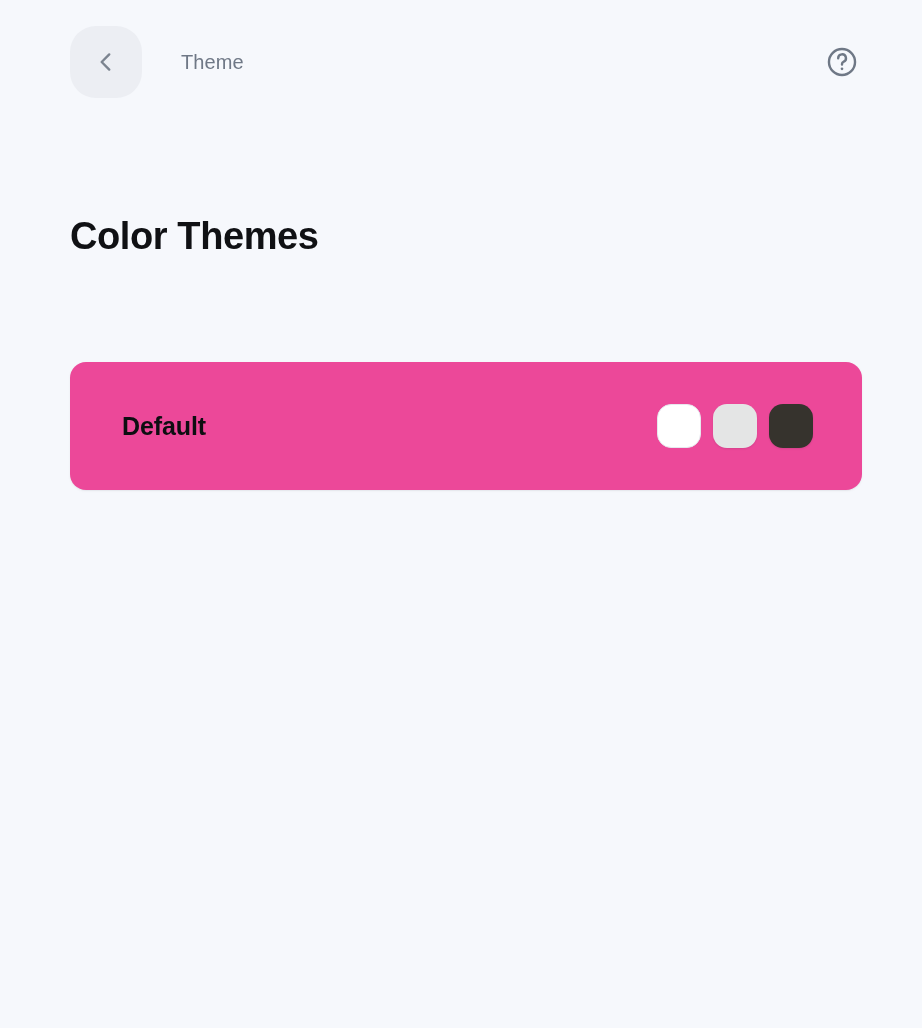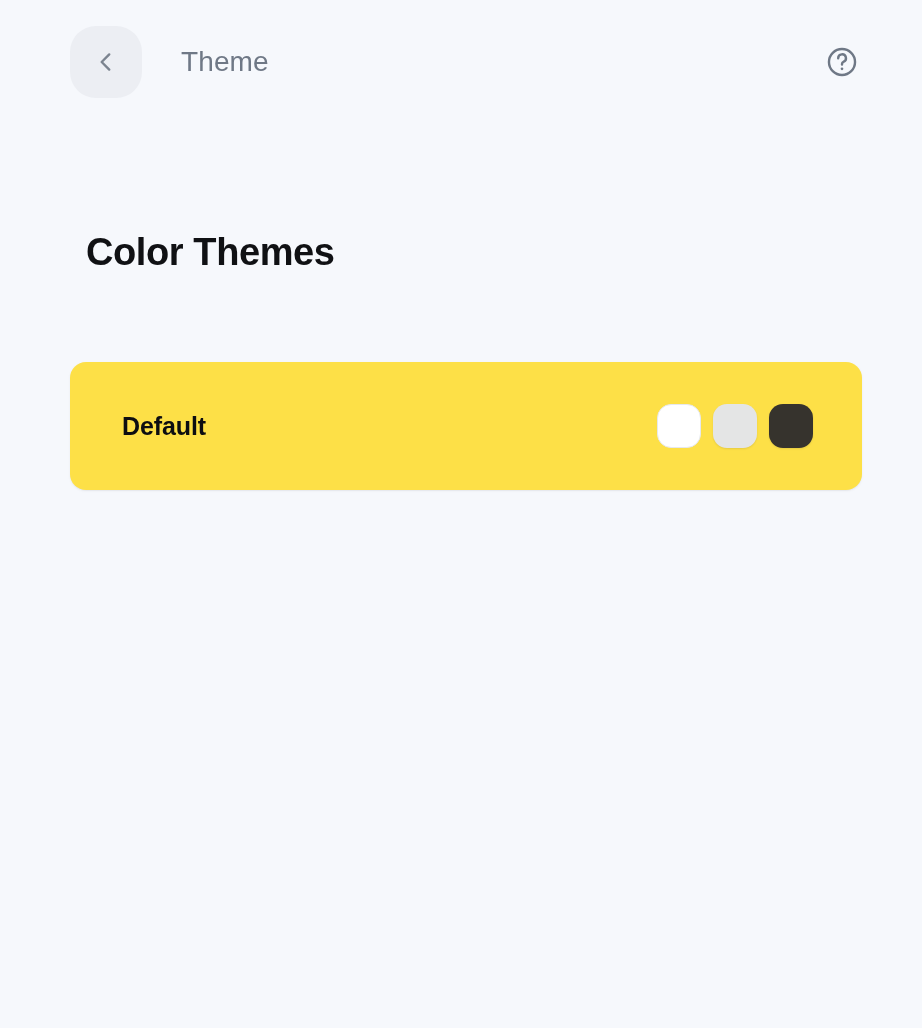--- a/index.html
+++ b/index.html
@@ -41,21 +41,21 @@
     cursor: pointer;
   }
   .back-button svg { display: block; }
   .topbar-title {
     position: absolute;
     left: 181px;
     top: 26px;
     height: 72px;
     display: flex;
     align-items: center;
-    font-size: 28px;
+    font-size: 20px;
     font-weight: 400;
     color: #6f7886;
     letter-spacing: 0.1px;
     white-space: nowrap;
   }
   .help-button {
     position: absolute;
     left: 824px;
     top: 44px;
     width: 36px;
@@ -72,37 +72,37 @@
 
   
   .page-heading {
     position: absolute;
     left: 70px;
     top: 214px;
     font-size: 38px;
     font-weight: 700;
     color: #101114;
     letter-spacing: -0.4px;
-    margin: 16px;
+    margin: 0;
     line-height: 1.2;
   }
 
   
   .theme-list {
     position: absolute;
     left: 70px;
     top: 362px;
     width: 792px;
   }
   .theme-card {
     position: relative;
     box-sizing: border-box;
     width: 792px;
     height: 128px;
-    background: #fde047;
+    background: #ec4899;
     border-radius: 16px;
     border: 2px solid transparent;
     box-shadow: 0 1px 3px rgba(17, 24, 39, 0.05),
                 0 1px 1px rgba(17, 24, 39, 0.03);
     display: flex;
     align-items: center;
     justify-content: space-between;
     padding: 0 47px 0 50px;
     margin-bottom: 40px;
     cursor: pointer;

